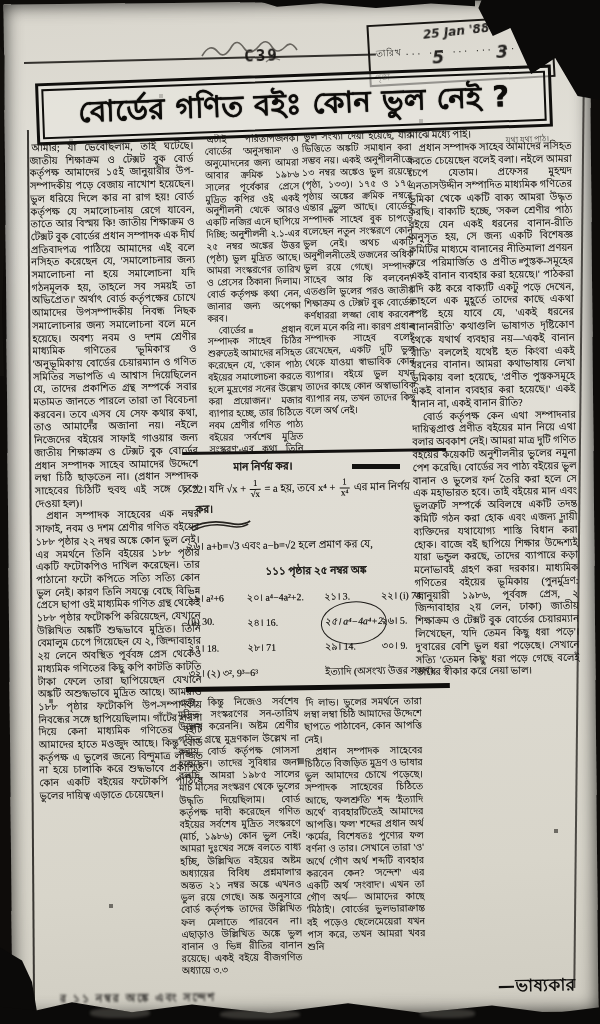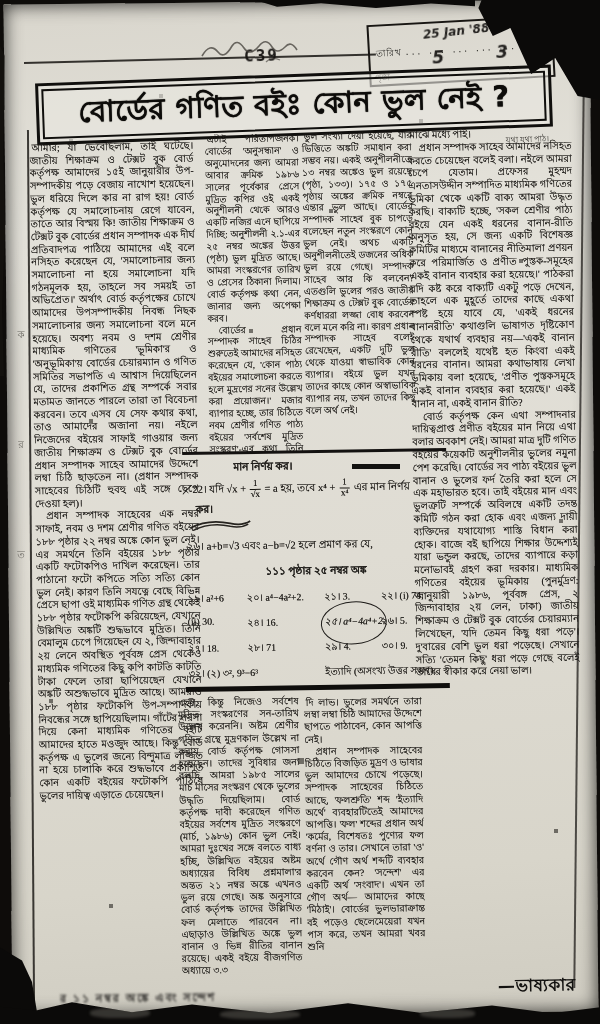--- a/index.html
+++ b/index.html
@@ -96,21 +96,20 @@
         filter:blur(1.1px);transform:rotate(-0.6deg);letter-spacing:2px;white-space:nowrap;overflow:hidden;}
 </style>
 </head>
 <body>
 
 <div class="page">
   <div class="paper abs"></div>
 
   <div class="abs specks"></div>
   <div class="abs left-streak"></div>
-  <div class="abs margin-bleed">ক র ত</div>
 
   <div class="abs c39">C39</div>
   <svg class="abs scribble" width="120" height="34">
     <path d="M6,22 q8,-14 16,-4 q6,8 14,-6 q5,-8 12,2 q6,9 15,-2 q7,-9 13,1 q5,8 13,0 q6,-7 12,3" stroke="#413e38" stroke-width="1.6" fill="none" opacity=".75"></path>
     <path d="M70,28 q6,-6 14,-2" stroke="#413e38" stroke-width="1.3" fill="none" opacity=".6"></path>
   </svg>
   <div class="abs diag-line"></div>
 
   <div class="abs stampbox">
     <span class="stamp-date hand">25 Jan '88</span>
@@ -185,21 +184,21 @@
       <span>১৯।  a²+6</span>
       <span>২০।  a⁴−4a²+2.</span>
       <span>২১।  3.</span>
       <span>২২।  (i) 74;</span>
       <span>(ii)  30.</span>
       <span>২৪।  16.</span>
       <span class="circled">২৫।  a⁴−4a⁴+2.</span>
       <span>২৬।  5.</span>
       <span>২৭।  18.</span>
       <span>২৮।  71</span>
-      <span>২৯।  4.</span>
+      <span>২৯।  14.</span>
       <span>৩০।  9.</span>
       <span class="span2">৩২।  (২) ৩², 9³−6³</span>
       <span class="span2">ইত্যাদি (অসংখ্য উত্তর সম্ভব);</span>
     </div>
     <div class="m-foot">৩৫৫ পৃষ্ঠায় এর উত্তর। আরও একটি ভুলের নমুনা।</div>
   </div>
 
   <div class="abs smudge">র ১১ নম্বর অঙ্কে     এবং সন্দেশ</div>
   <div class="abs signature">—ভাষ্যকার</div>
 

